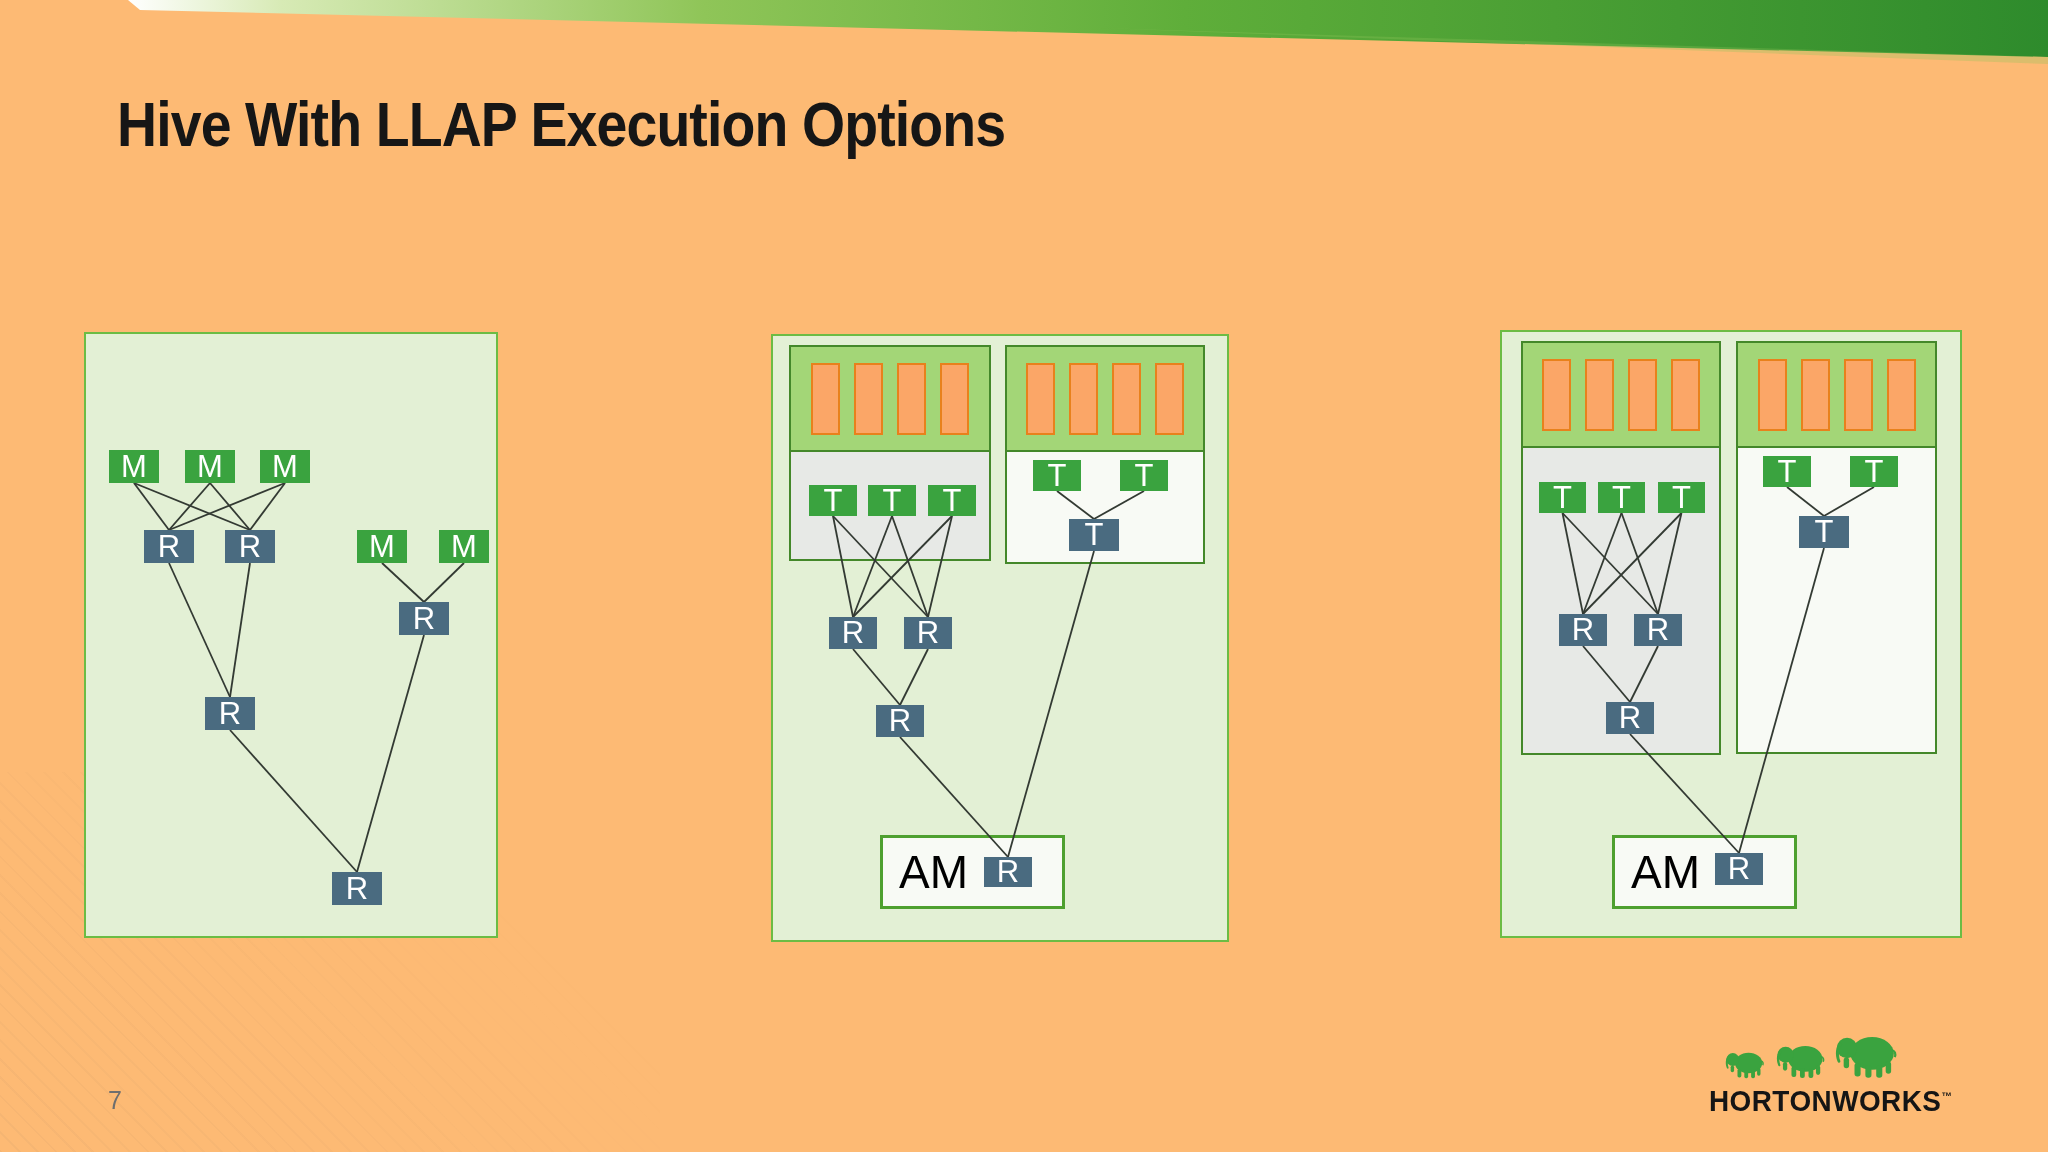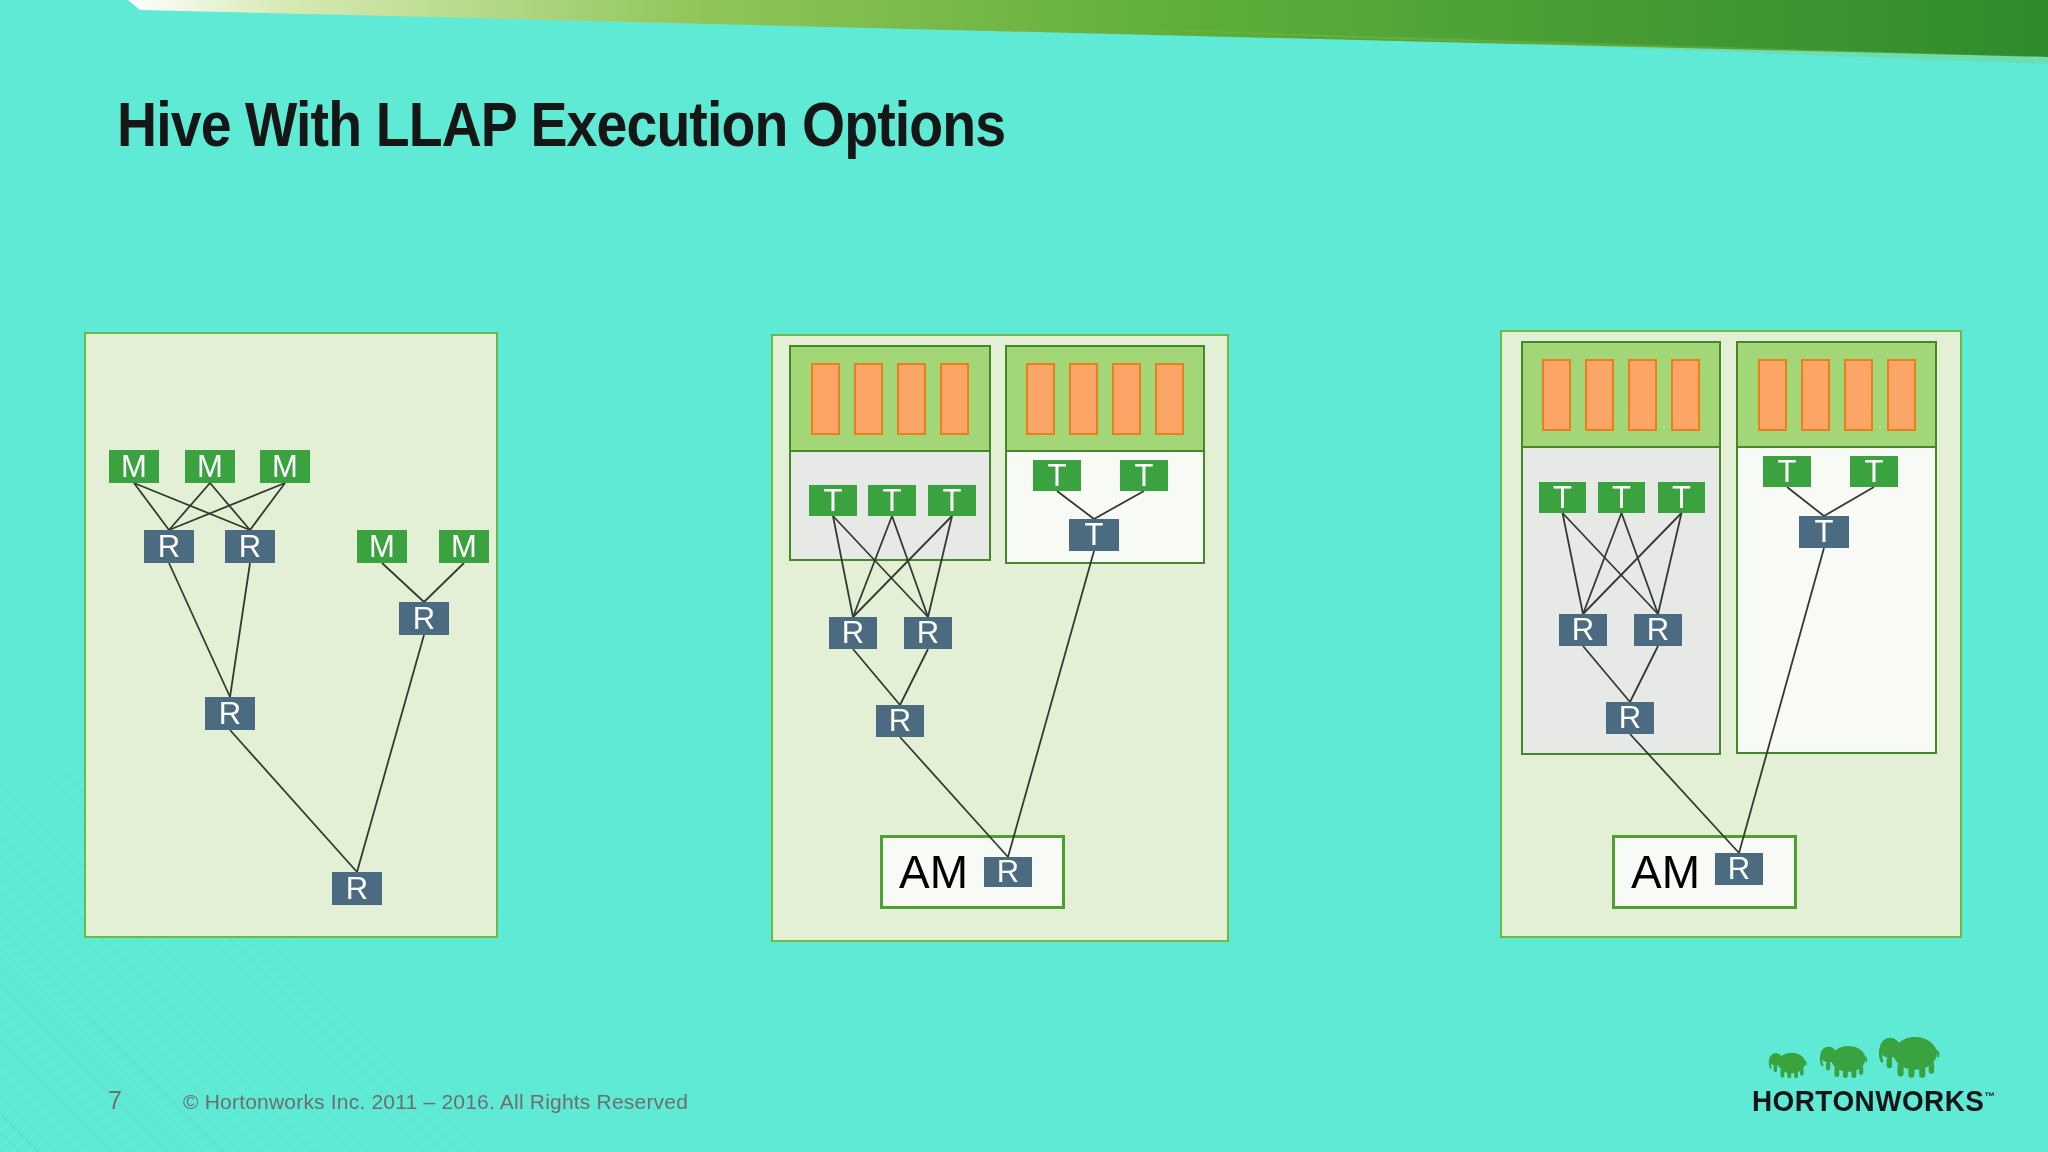--- a/index.html
+++ b/index.html
@@ -1,18 +1,18 @@
 <!DOCTYPE html>
 <html style="--title-color: #161616; --label-color: #0e0e0e; --footer-color: #6e6e6e; --panel-fill: #e3f0d5; --panel-border: #6cbc44; --container-green: #a3d677; --container-border: #44882a; --gray-fill: #e7e9e6; --white-fill: #f8faf5; --bar-fill: #fba667; --bar-border: #e8811c; --node-green: #3aa33f; --node-slate: #4a6b80; --node-text: #ffffff; --am-fill: #f8faf5; --am-border: #4ea02f; --edge-color: #333a33; --ribbon-dark: #2e8b2c; --ribbon-mid: #5fae3a; --ribbon-light: #d7eab5; --logo-green: #3aa33f; --logo-text: #151515;"><head>
 <meta charset="utf-8">
 <style>
   html,body { margin:0; padding:0; background:#ffffff; }
   #slide {
     position:relative; width:2048px; height:1152px; overflow:hidden;
-    background:#5eead4; font-family:"Liberation Sans", sans-serif;
+    background:#fdba74; font-family:"Liberation Sans", sans-serif;
   }
 
   
   .ribbon { position:absolute; left:0; top:0; width:2048px; height:70px; display:block; }
 
   
   .watermark {
     position:absolute; left:0; bottom:0; width:660px; height:380px;
     background:repeating-linear-gradient(45deg, rgba(90,90,90,0.05) 0 2px, rgba(0,0,0,0) 2px 13px);
     -webkit-mask-image:linear-gradient(45deg, rgba(0,0,0,0.85), rgba(0,0,0,0) 75%);
@@ -69,21 +69,21 @@
   .node {
     position:absolute; z-index:3; text-align:center;
     color:var(--node-text); font-size:31px; overflow:hidden;
   }
   .node.green { background:var(--node-green); }
   .node.slate { background:var(--node-slate); }
 
   .page-num  { position:absolute; left:108px; top:1086px; font-size:25px; color:var(--footer-color); }
   .copyright { position:absolute; left:183px; top:1090px; font-size:21px; color:var(--footer-color); letter-spacing:0.2px; }
 
-  .logo { position:absolute; left:1744px; top:1024px; width:228px; text-align:center; }
+  .logo { position:absolute; left:1701px; top:1024px; width:228px; text-align:center; }
   .elephants { width:184px; height:58px; display:block; margin:0 auto; fill:var(--logo-green); }
   .wordmark {
     margin-top:2px; font-size:30px; font-weight:800; letter-spacing:0.5px;
     color:var(--logo-text); white-space:nowrap;
     transform:scaleX(0.93); transform-origin:center top;
   }
   .wordmark sup { font-size:11px; vertical-align:super; }
 </style>
 </head>
 <body>
@@ -227,21 +227,20 @@
         <div class="node green" style="left: 348px; top: 124px; width: 48px; height: 31px; line-height: 31px;">T</div>
         <div class="node slate" style="left: 297px; top: 184px; width: 50px; height: 32px; line-height: 32px;">T</div>
         <div class="node slate" style="left: 57px; top: 282px; width: 48px; height: 32px; line-height: 32px;">R</div>
         <div class="node slate" style="left: 132px; top: 282px; width: 48px; height: 32px; line-height: 32px;">R</div>
         <div class="node slate" style="left: 104px; top: 370px; width: 48px; height: 32px; line-height: 32px;">R</div>
         <div class="node slate" style="left: 213px; top: 521px; width: 48px; height: 32px; line-height: 32px;">R</div>
       </div>
   </section>
 
   <div class="page-num">7</div>
-  <div class="copyright">© Hortonworks Inc. 2011 – 2016. All Rights Reserved</div>
 
   <div class="logo">
     <svg class="elephants" viewBox="0 0 190 58" aria-hidden="true">
       <defs>
         <g id="elph">
           <ellipse cx="60" cy="36" rx="32" ry="24"></ellipse>
           <circle cx="23" cy="28" r="15"></circle>
           <path d="M12 20 C6 26 5 38 9 48 C10 51 14 50 13 47 C10 39 11 29 16 23 Z"></path>
           <rect x="34" y="50" width="9" height="20" rx="4"></rect>
           <rect x="50" y="54" width="9" height="18" rx="4"></rect>

